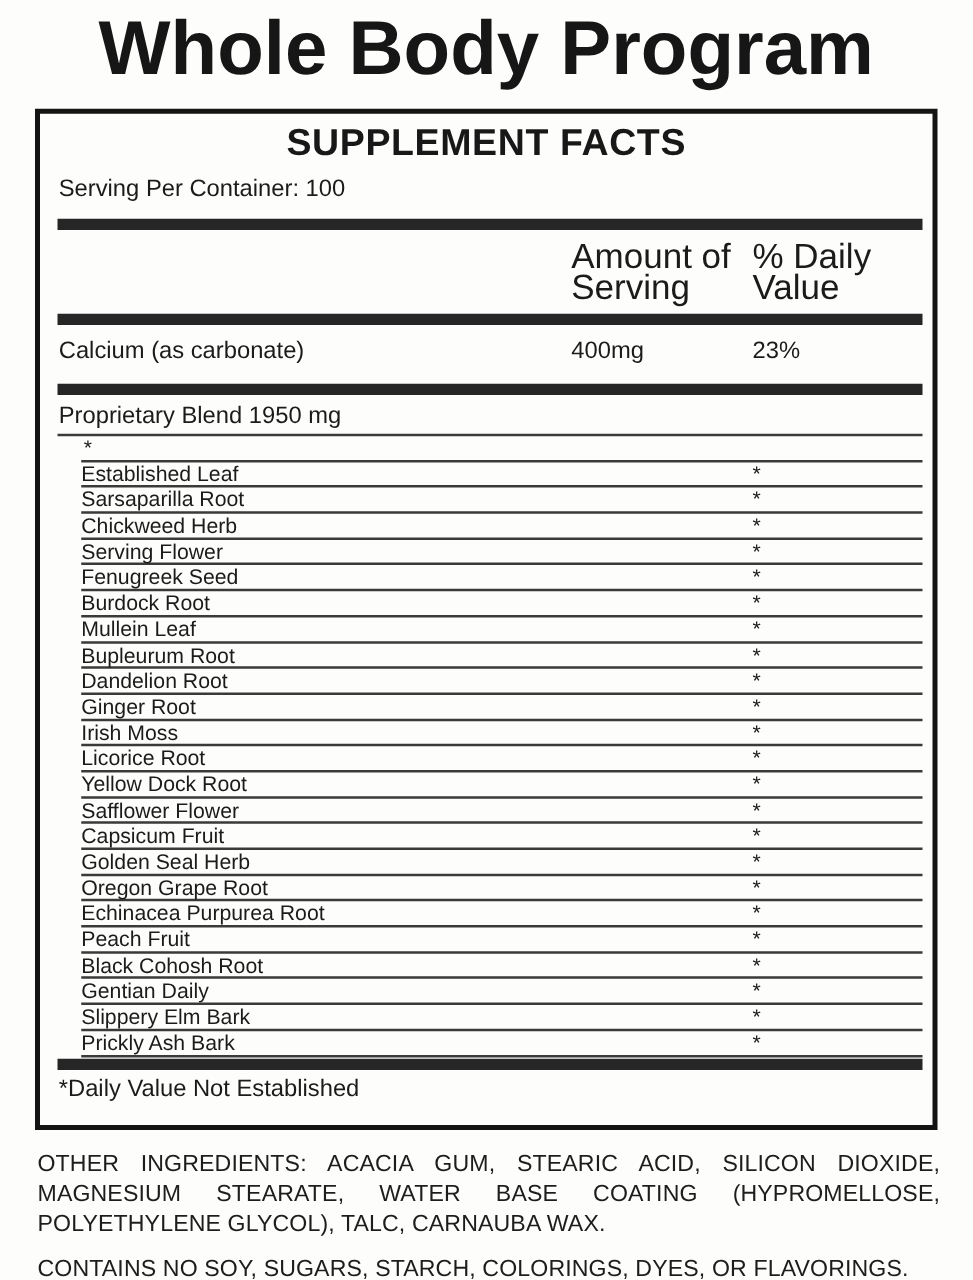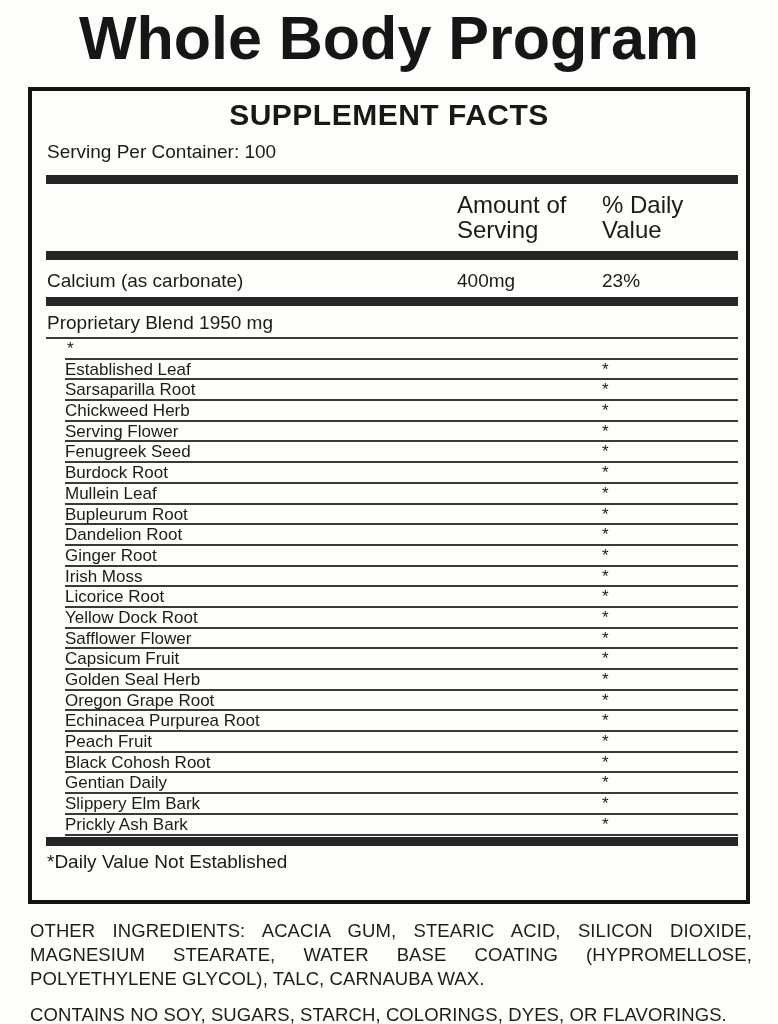--- a/index.html
+++ b/index.html
@@ -58,29 +58,29 @@
   }
   .bar-top { margin-top: 11px; }
   .bar-foot { margin-top: 1px; }
 
   .facts-row { display: flex; }
   .col-name  { flex: 1; padding-left: 15px; }
   .col-amount{ width: 143px; }
   .col-dv    { width: 146px; padding-left: 2px; }
 
   .header-row {
-    font-size: 24px;
+    font-size: 28px;
     line-height: 25px;
     padding: 8px 0 9px 0;
   }
   .col-head { white-space: pre-line; }
 
   .calcium-row {
     font-size: 19px;
-    padding: 10px 0 5px 0;
+    padding: 10px 0 15px 0;
   }
 
   .blend-title {
     font-size: 19px;
     margin: 4px 8px 0 14px;
     padding: 2px 0 3px 1px;
     border-bottom: 2px solid var(--thin-rule);
   }
 
   .blend-list { }

